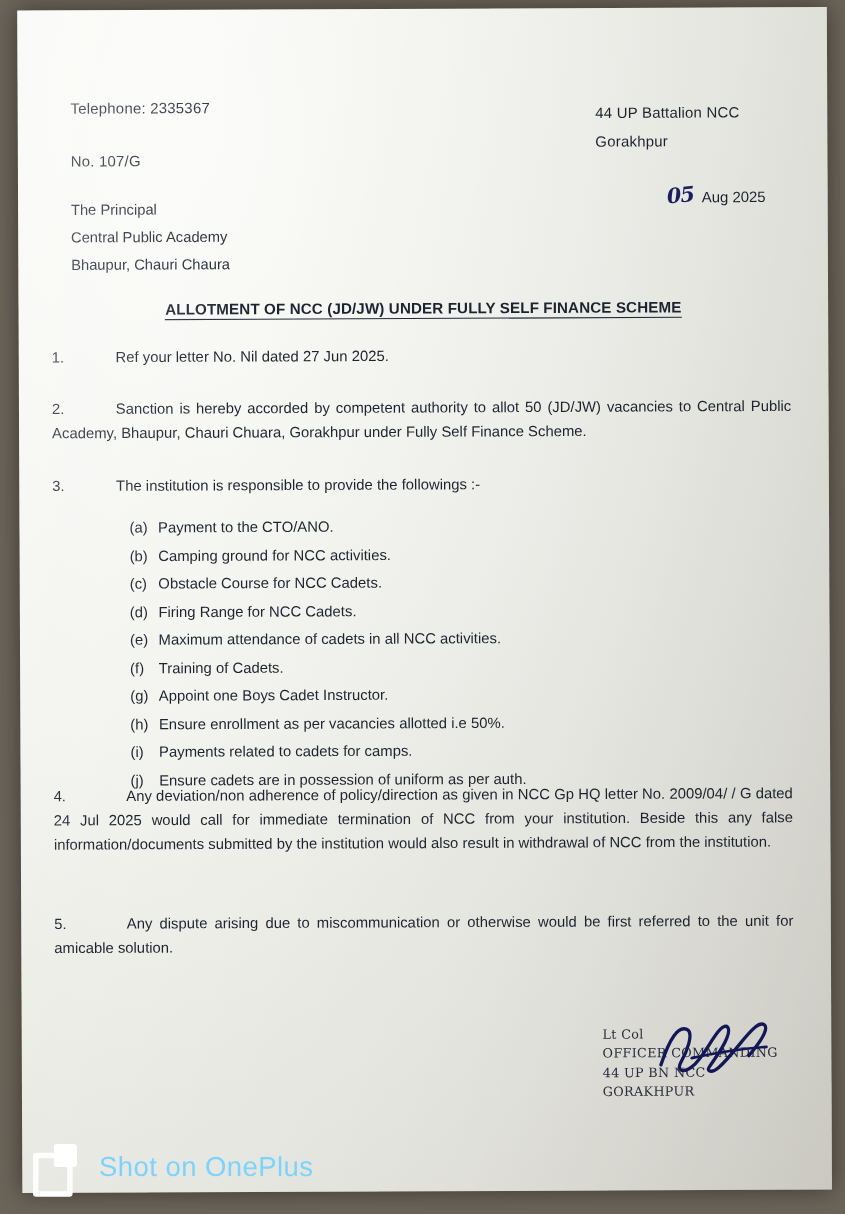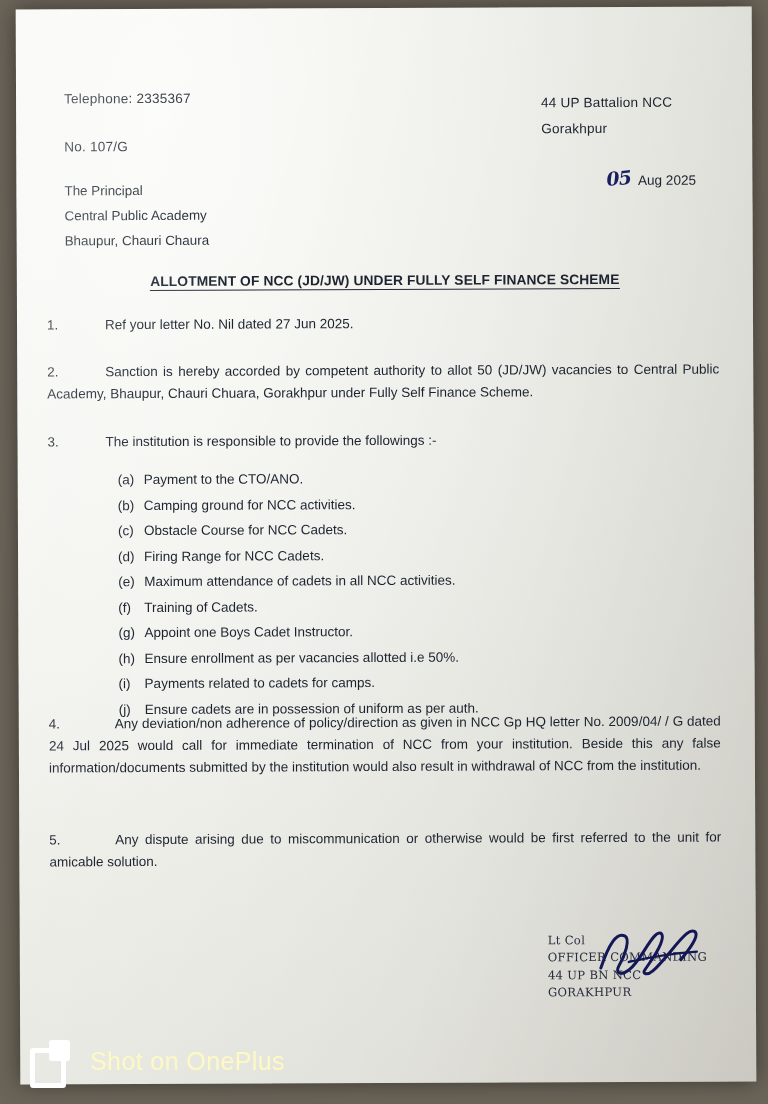--- a/index.html
+++ b/index.html
@@ -155,21 +155,21 @@
     border: 5px solid #ffffff;
     border-radius: 3px;
   }
   #wm-logo .sq-b {
     position: absolute; left: 19px; top: 0;
     width: 21px; height: 21px;
     background: #ffffff;
     border-radius: 3px;
   }
   #wm-text {
-    color: #fef9c3;
+    color: #7dd3fc;
     font-size: 25px;
     letter-spacing: .4px;
     font-family: "Liberation Sans", sans-serif;
   }
 </style>
 </head>
 <body>
 
 <div id="paper-sheet">
   <div id="doc-body">

